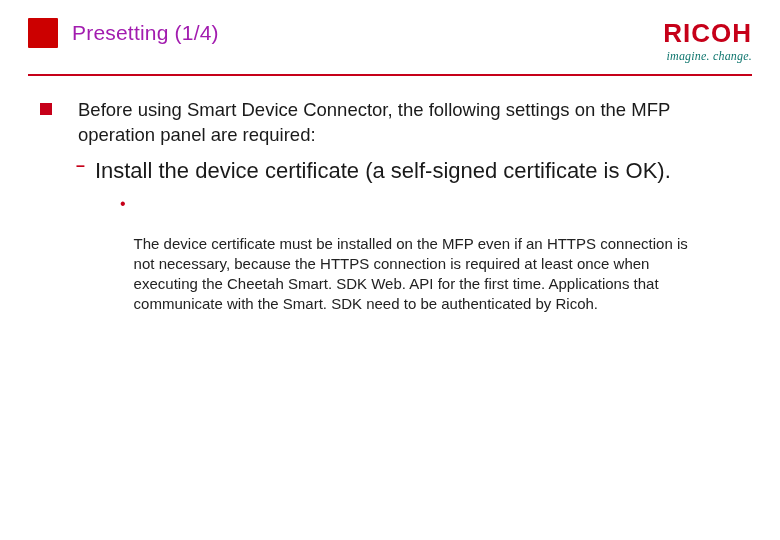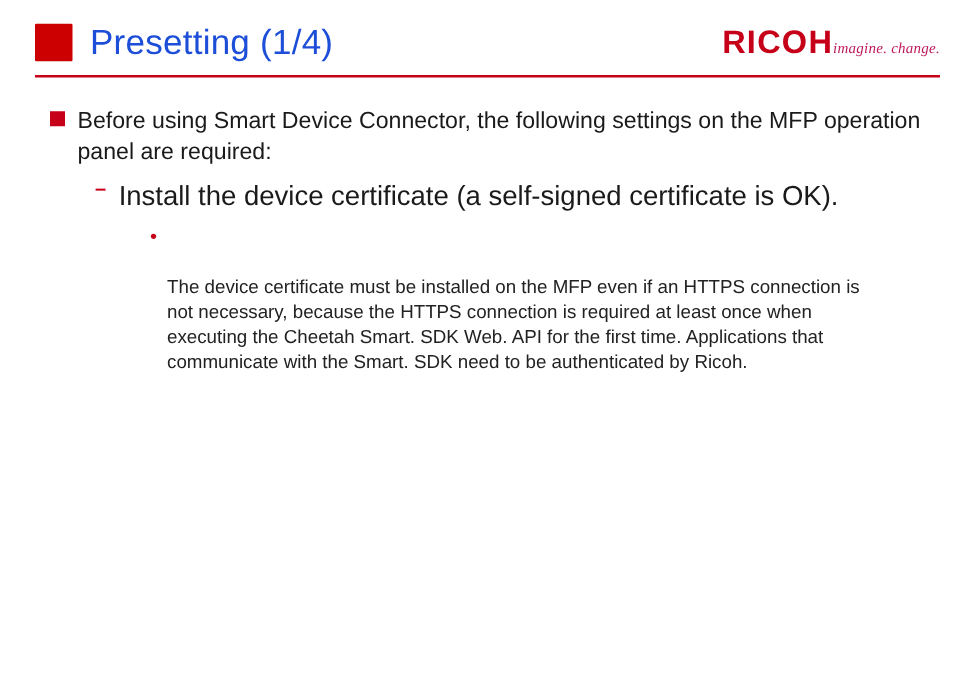--- a/index.html
+++ b/index.html
@@ -2,31 +2,31 @@
 <html><head>
 <meta charset="utf-8">
 <style>
   * { margin: 0; padding: 0; box-sizing: border-box; }
   html, body { width: 780px; height: 540px; background: #ffffff; font-family: Verdana, Geneva, sans-serif; color: #1a1a1a; }
   .slide { width: 780px; height: 540px; position: relative; padding: 0; }
 
   .header-row { display: flex; justify-content: space-between; align-items: flex-start; padding: 18px 28px 6px 28px; }
   .title-wrap { display: flex; align-items: center; gap: 14px; }
   .title-square { width: 30px; height: 30px; background: #cc0000; border-radius: 1px; }
-  .title-text { font-size: 28px; font-weight: 400; color: #1d4ed8; letter-spacing: 0.2px; }
+  .title-text { font-size: 21px; font-weight: 400; color: #a21caf; letter-spacing: 0.2px; }
 
-  .logo-wrap { display: flex; align-items: flex-end; padding-top: 2px; margin-left: 20px; }
+  .logo-wrap { display: flex; flex-direction: column; align-items: flex-end; padding-top: 2px; margin-left: 20px; }
   .logo-main { font-family: Arial, Helvetica, sans-serif; font-size: 26px; font-weight: 700; color: #c60019; letter-spacing: 1px; line-height: 1; }
-  .logo-tag { font-family: Georgia, 'Times New Roman', serif; font-size: 12px; font-style: italic; color: #be185d; margin-top: 3px; letter-spacing: 0.2px; }
+  .logo-tag { font-family: Georgia, 'Times New Roman', serif; font-size: 12px; font-style: italic; color: #0f766e; margin-top: 3px; letter-spacing: 0.2px; }
 
   .rule { border: none; border-top: 2px solid #c60019; margin: 4px 28px 10px 28px; }
 
   .content { padding: 12px 40px 0 40px; }
 
-  .lvl1 { display: flex; gap: 10px; margin-bottom: 6px; }
+  .lvl1 { display: flex; gap: 26px; margin-bottom: 6px; }
   .lvl1-bullet { width: 12px; height: 12px; background: #c60019; margin-top: 5px; flex: 0 0 12px; }
   .lvl1-text { font-size: 18.5px; line-height: 1.35; }
 
   .lvl2 { display: flex; gap: 10px; margin: 8px 0 6px 36px; }
   .lvl2-bullet { color: #c60019; font-weight: 700; font-size: 16px; margin-top: 1px; flex: 0 0 auto; }
   .lvl2-text { font-size: 22px; line-height: 1.35; }
 
   .lvl3 { display: flex; gap: 8px; margin: 8px 0 0 80px; }
   .lvl3-bullet { color: #c60019; font-size: 16px; line-height: 1.25; flex: 0 0 auto; margin-top: 0px; }
   .lvl3-text { font-size: 15px; line-height: 1.35; max-width: 570px; color: #222; margin-top: 40px; }

